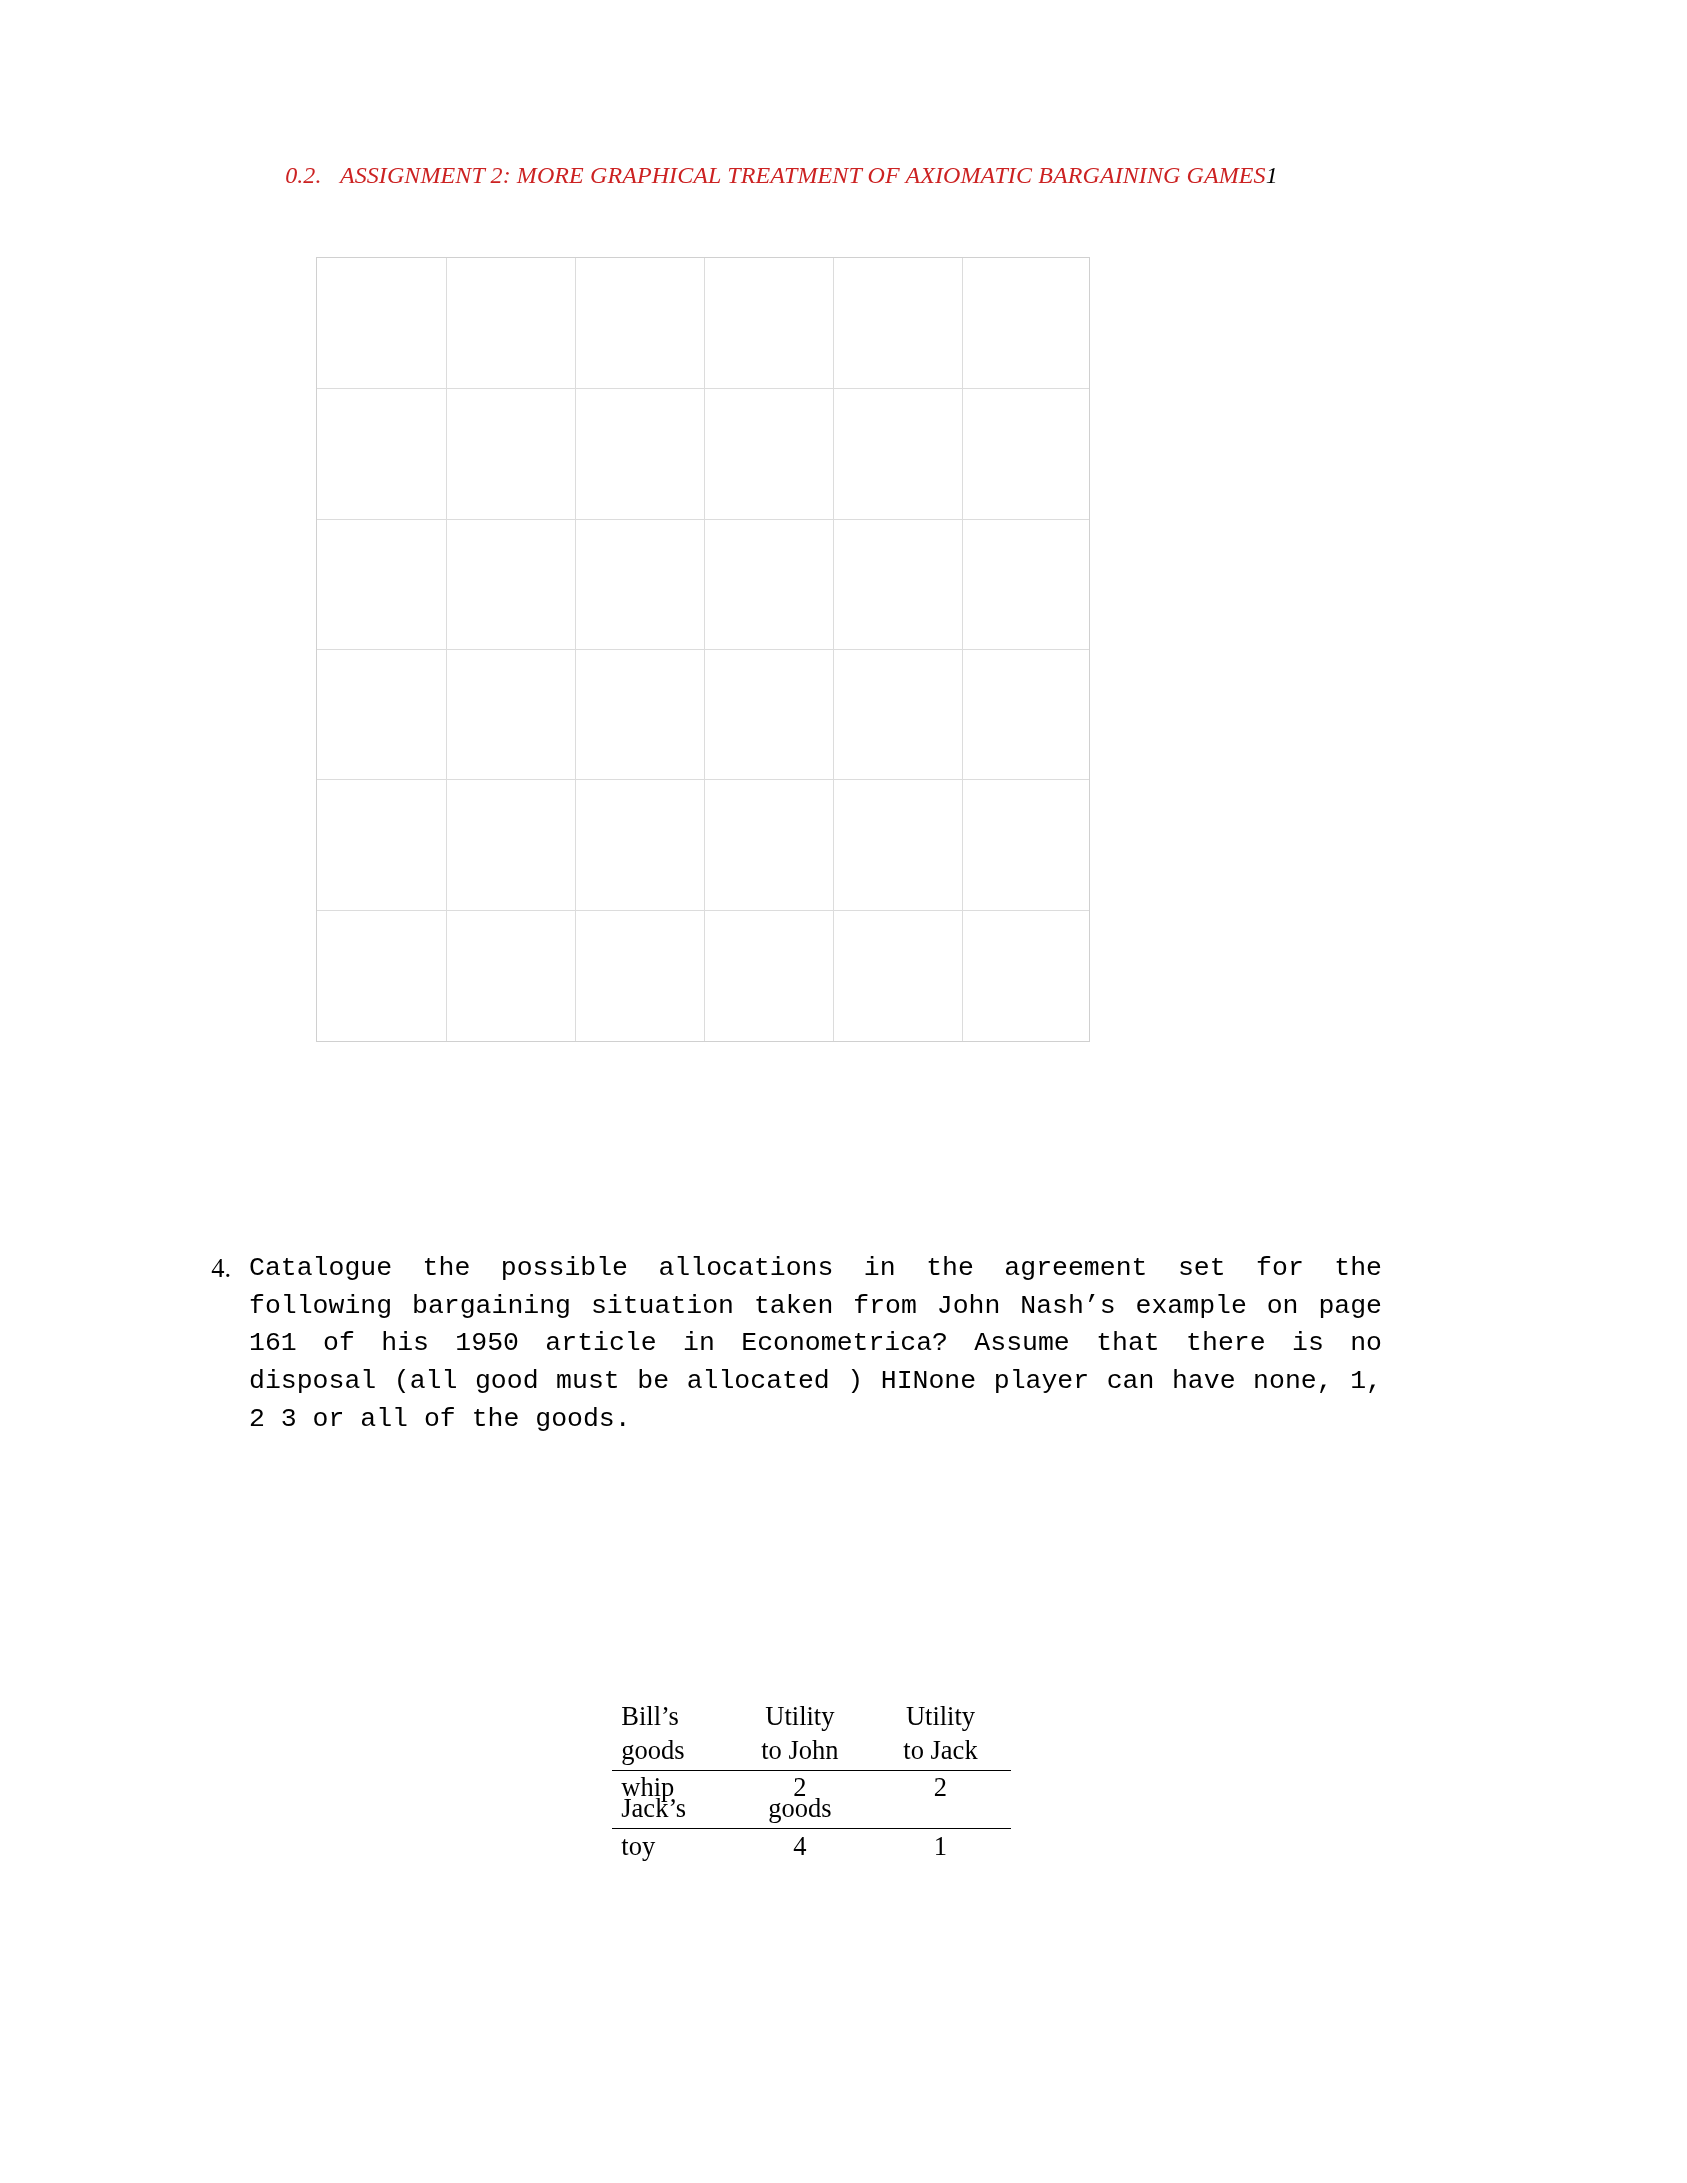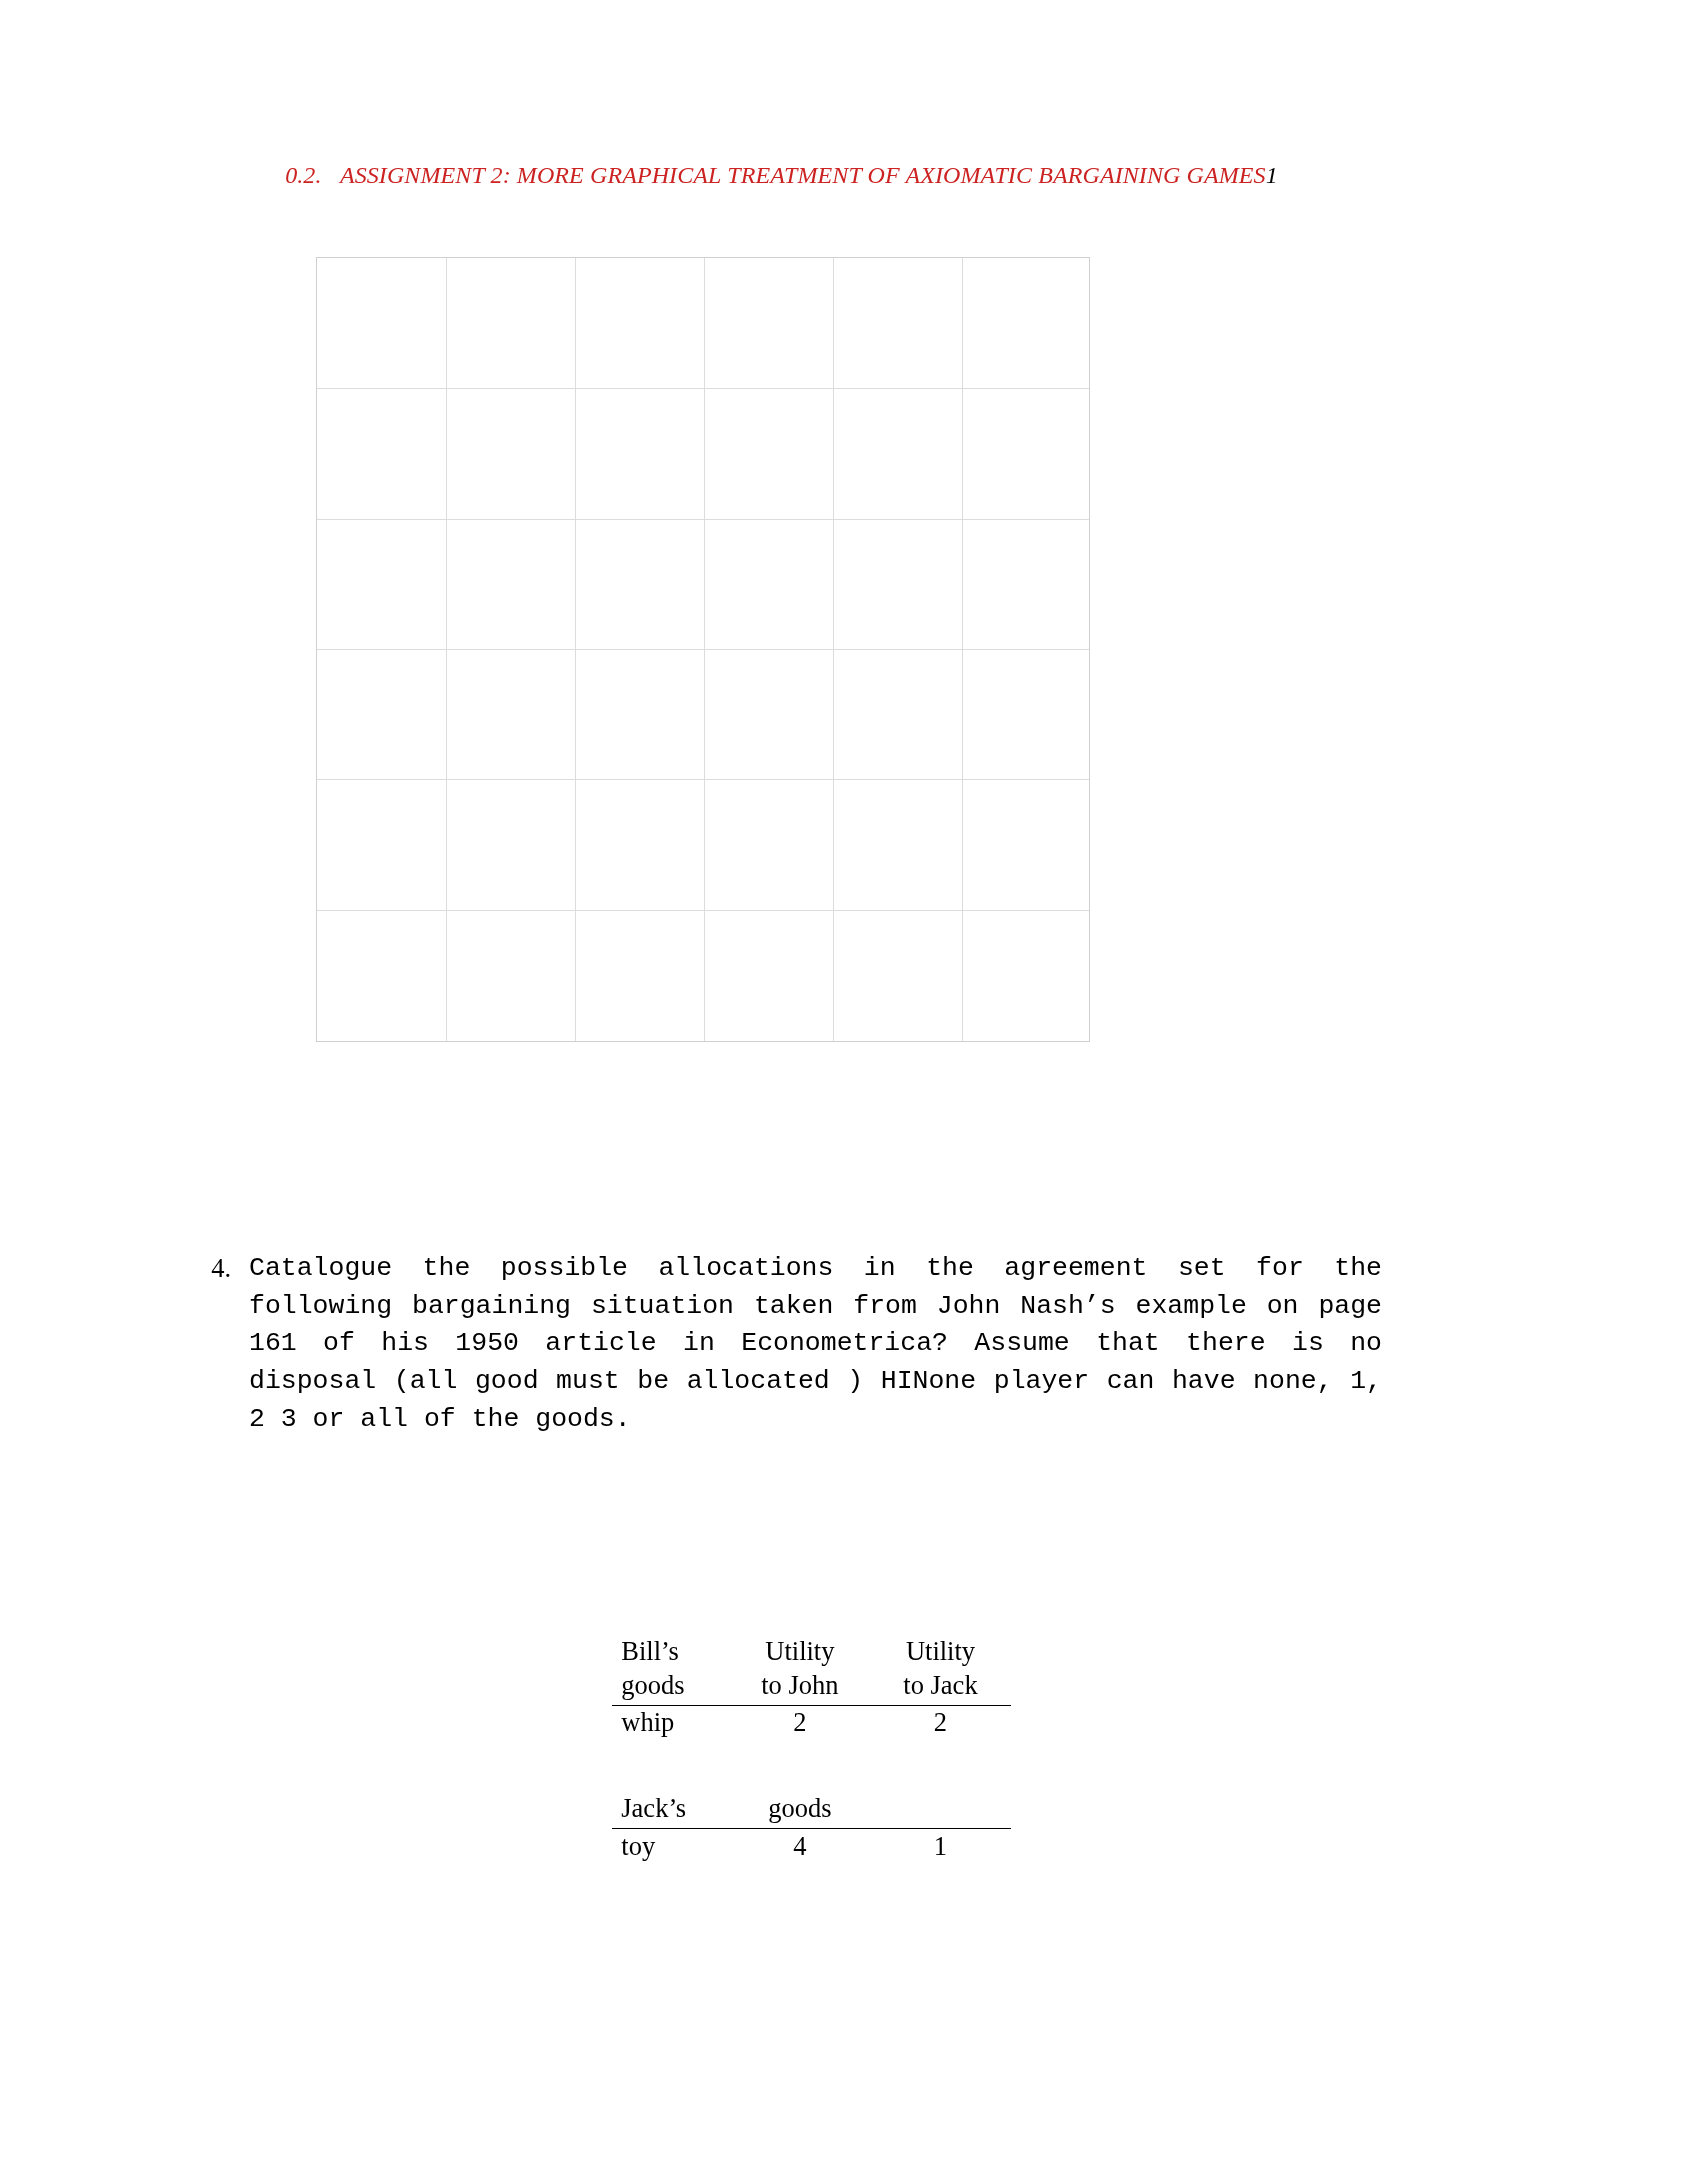--- a/index.html
+++ b/index.html
@@ -103,21 +103,21 @@
   .goods-table .c-ub    { text-align: center; min-width: 122px; }
   .goods-table .c-uj    { text-align: center; min-width: 122px; }
   .goods-table tr.rule-below td {
     border-bottom: 1.3px solid #000000;
     padding-bottom: 4px;
   }
   .goods-table tr.first-row td {
     padding-top: 6.6px;
   }
 
-  #bills-table { left: 612px; top: 1635px; }
+  #bills-table { left: 612px; top: 1700px; }
   #jacks-table { left: 612px; top: 1792px; }
 </style>
 </head>
 <body>
 
 <div class="page-header">
   <span class="hdr-num">0.2.</span>
   <span>&nbsp;&nbsp;</span><span class="hdr-title">ASSIGNMENT 2: MORE GRAPHICAL TREATMENT OF AXIOMATIC BARGAINING GAMES</span><span class="hdr-page">1</span>
 </div>
 

